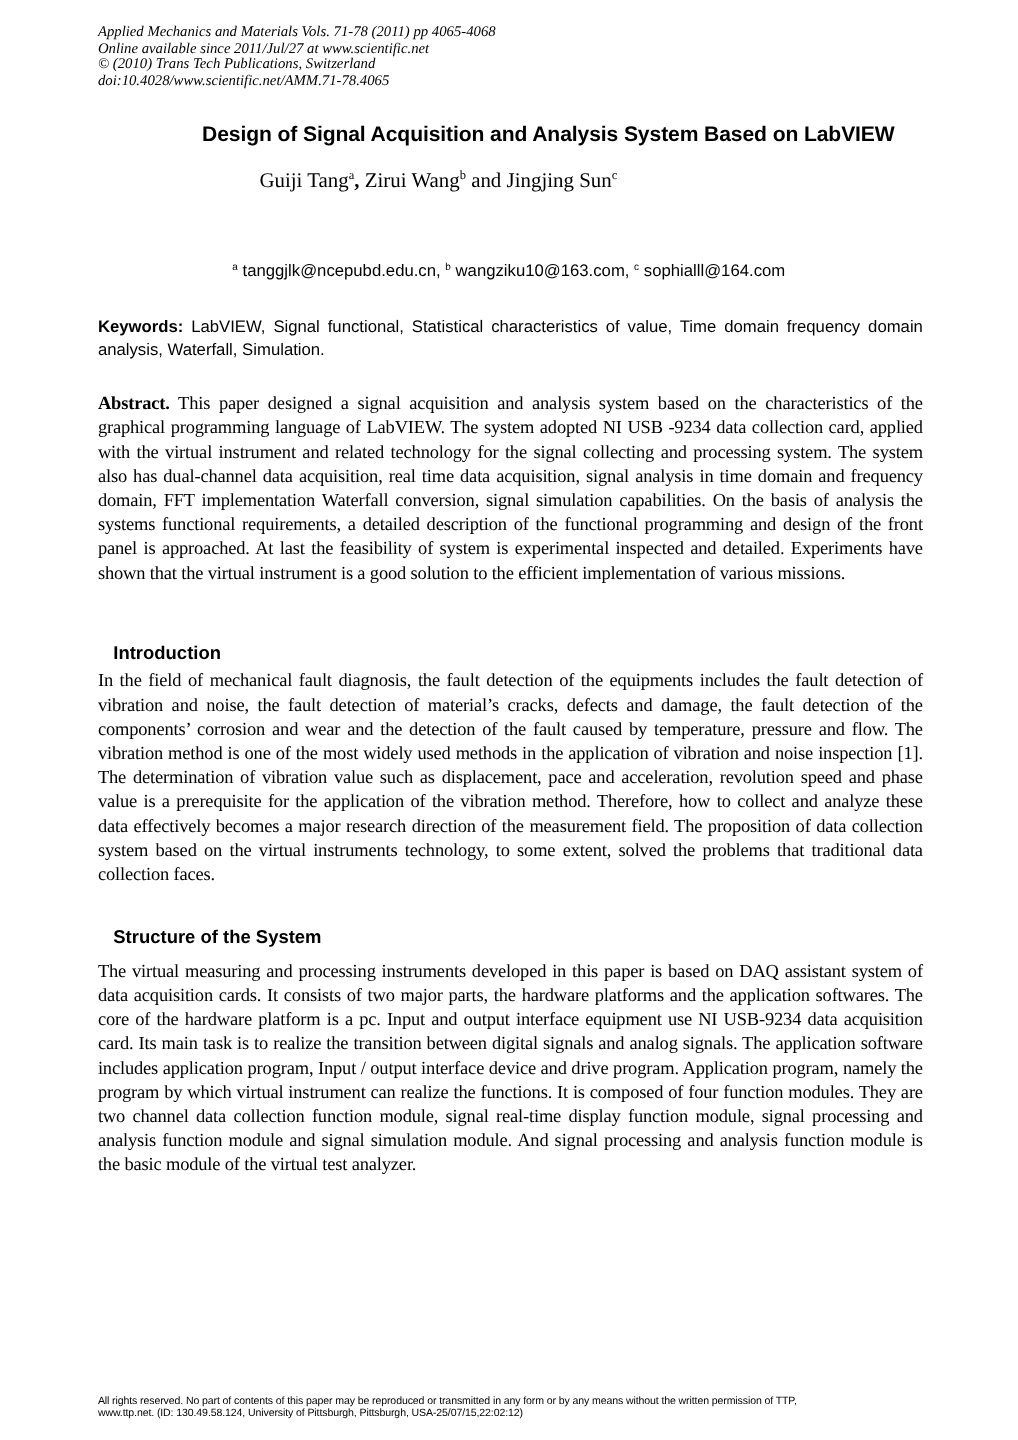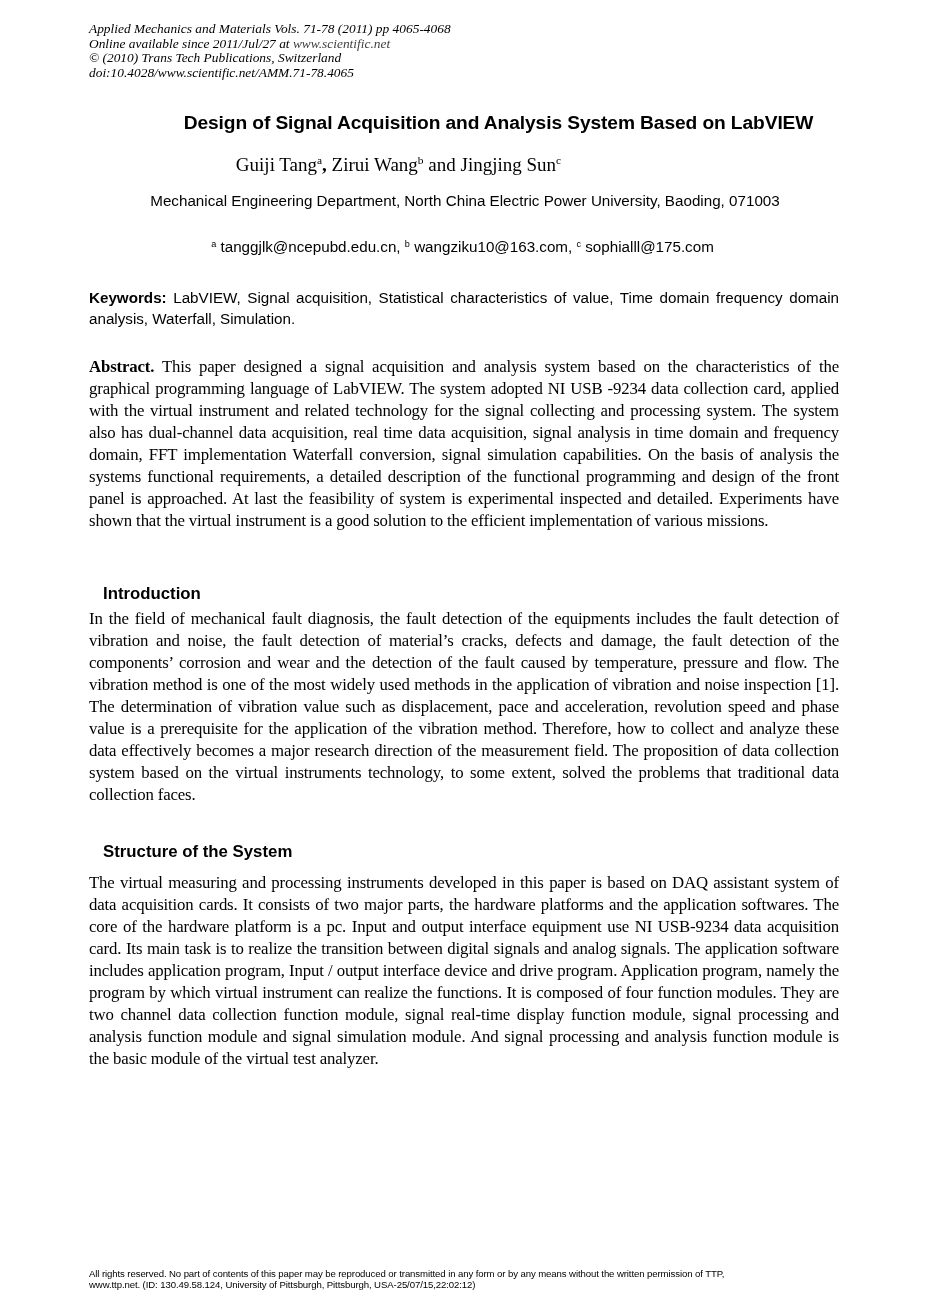--- a/index.html
+++ b/index.html
@@ -2,21 +2,21 @@
 <html><head>
   <meta charset="utf-8">
   <style>
     html, body { margin: 0; padding: 0; background: #ffffff; }
     body { width: 925px; height: 1309px; position: relative; overflow: hidden; color: #000; }
     .header {
       position: absolute; left: 89px; top: 22px;
       font-family: "Liberation Serif", serif; font-style: italic;
       font-size: 13.4px; line-height: 14.6px;
     }
-    .header a { color: #404040; text-decoration: none; }
+    .header a { color: #000000; text-decoration: none; }
     .title {
       position: absolute; left: 0; width: 925px; top: 112px; text-align: center;
       font-family: "Liberation Sans", sans-serif; font-weight: bold; font-size: 19.2px;
       letter-spacing: -0.1px;
       margin-left: 36px;
     }
     .authors {
       position: absolute; left: 0; width: 797px; top: 154px; text-align: center;
       font-family: Liberation Serif, serif; font-size: 19px;
     }
@@ -61,28 +61,27 @@
   <div>doi:10.4028/www.scientific.net/AMM.71-78.4065</div>
 </div>
 
 <div class="title">Design of  Signal Acquisition and Analysis System Based on LabVIEW</div>
 
 <div class="authors">
   <span>Guiji  Tang</span><sup>a</sup><span style="font-weight:bold">, </span><span>Zirui Wang</span><sup>b</sup><span> and </span><span>Jingjing Sun</span><sup>c</sup>
 </div>
 
 <div class="affil">
-  <div>Mechanical Engineering Department, North China Electric Power University, Baoding, 071003</div>
 </div>
 
 <div class="emails">
-  <sup>a</sup> <span>tanggjlk@ncepubd.edu.cn</span><span>, </span><sup>b</sup> <span>wangziku10@163.com</span><span>, </span><sup>c</sup> <span>sophialll@175.com</span>
+  <sup>a</sup> <span>tanggjlk@ncepubd.edu.cn</span><span>, </span><sup>b</sup> <span>wangziku10@163.com</span><span>, </span><sup>c</sup> <span>sophialll@164.com</span>
 </div>
 
-<div class="keywords"><b>Keywords:</b><span> LabVIEW, Signal acquisition, Statistical characteristics of value, Time domain frequency domain analysis, Waterfall, Simulation.</span></div>
+<div class="keywords"><b>Keywords:</b><span> LabVIEW, Signal functional, Statistical characteristics of value, Time domain frequency domain analysis, Waterfall, Simulation.</span></div>
 
 <div class="block" style="top:356px;"><b>Abstract.</b><span> This paper designed a signal acquisition and analysis system based on the characteristics of the graphical programming language of LabVIEW. The system adopted NI USB -9234 data collection card, applied with the virtual instrument and related technology for the signal collecting and processing system. The system also has dual-channel data acquisition, real time data acquisition, signal analysis in time domain and frequency domain, FFT implementation Waterfall conversion, signal simulation capabilities. On the basis of analysis the systems functional requirements, a detailed description of the functional programming and design of the front panel is approached. At last the feasibility of system is experimental inspected and detailed. Experiments have shown that the virtual instrument is a good solution to the efficient implementation of various missions.</span></div>
 
 <div class="heading" style="top:584px;">Introduction</div>
 <div class="block" style="top:608px;">In the field of mechanical fault diagnosis, the fault detection of  the equipments includes the fault detection of vibration and noise, the fault detection of material’s cracks, defects and damage, the fault detection of the components’ corrosion and wear and the detection of the fault caused by temperature, pressure and flow. The vibration method is one of the most widely used methods in the application of vibration and noise inspection [1]. The determination of vibration value such as displacement, pace and acceleration, revolution speed and phase value is a prerequisite for the application of the vibration method. Therefore, how to collect and analyze these data effectively becomes a major research direction of the measurement field. The proposition of data collection system based on the virtual instruments technology, to some extent, solved the problems that traditional data collection faces.</div>
 
 <div class="heading" style="top:842px;">Structure of the System</div>
 <div class="block" style="top:872px;">The  virtual measuring and processing instruments developed in this paper is based on DAQ assistant system of  data acquisition cards. It consists of two major parts, the hardware platforms and the application softwares. The core of the hardware platform is a pc. Input and output interface equipment use NI USB-9234 data acquisition card. Its main task is to realize the transition between digital signals and analog signals. The application software includes application program, Input / output interface device and drive program. Application program, namely the program by which virtual instrument can realize the functions. It is composed of four function modules. They are two channel data collection function module, signal real-time display function module, signal processing and analysis  function module and signal simulation module. And signal processing and analysis function module is the basic module of the virtual test analyzer.</div>
 
 <div class="footer">

